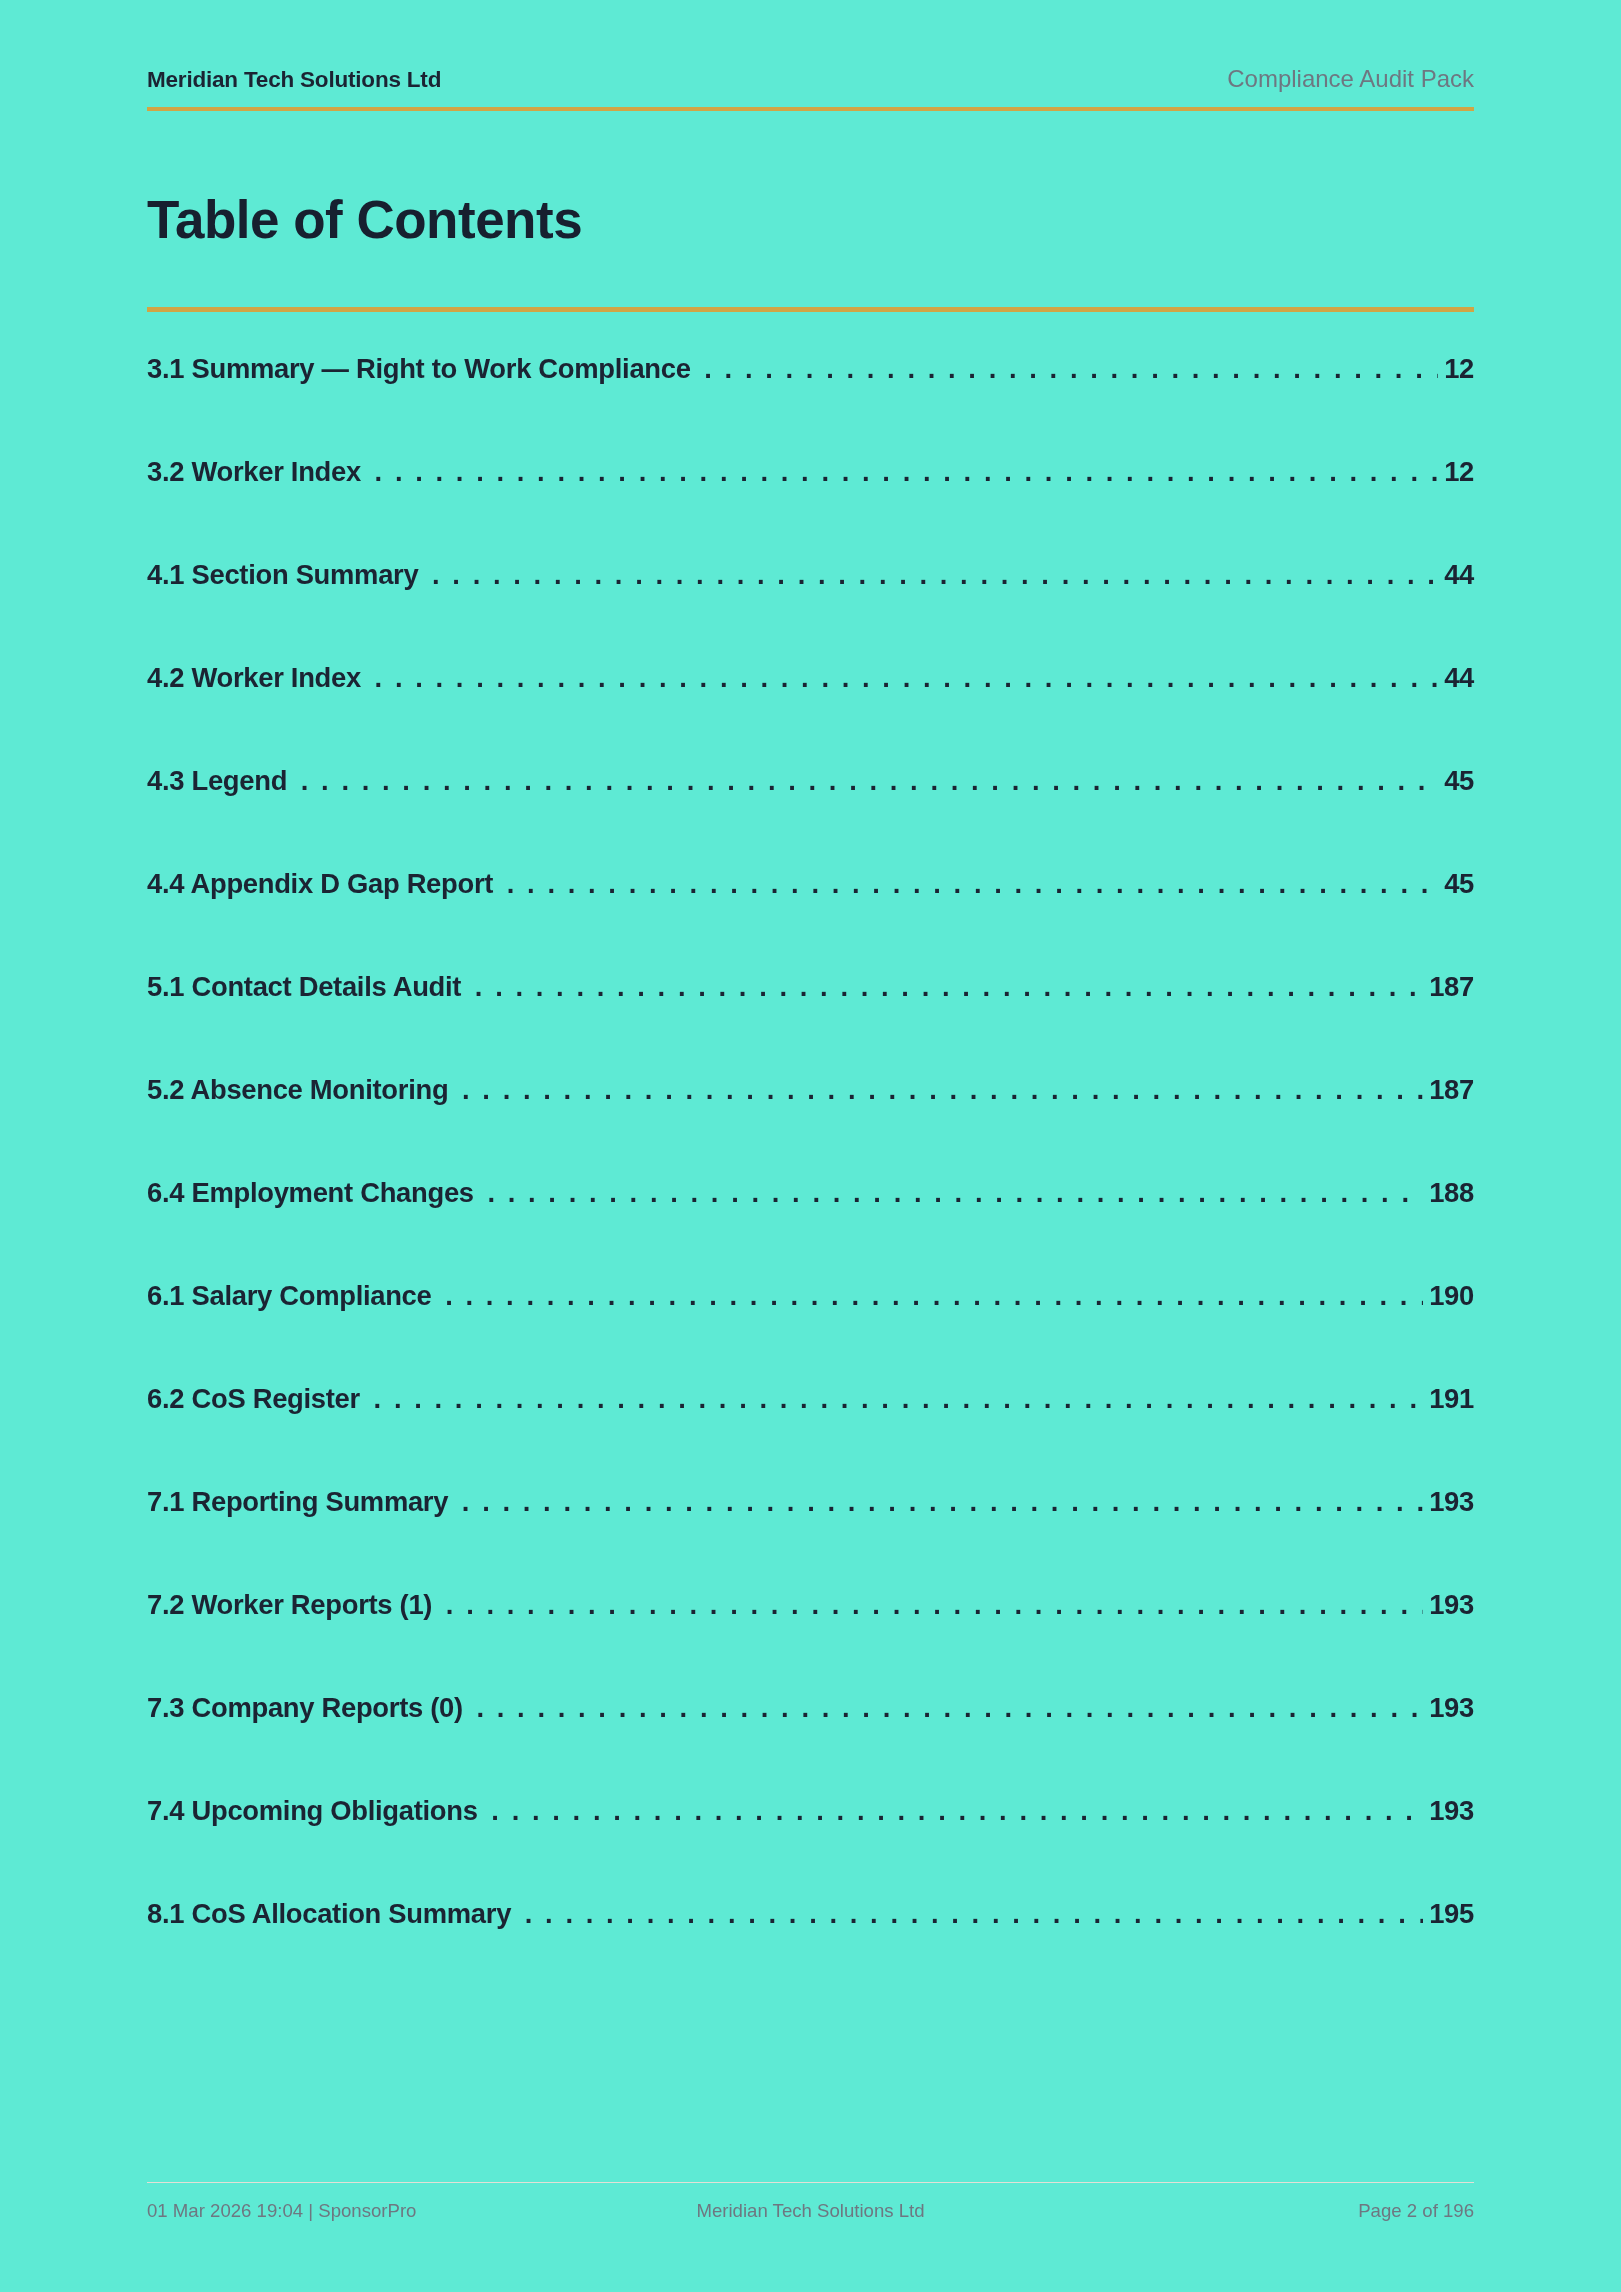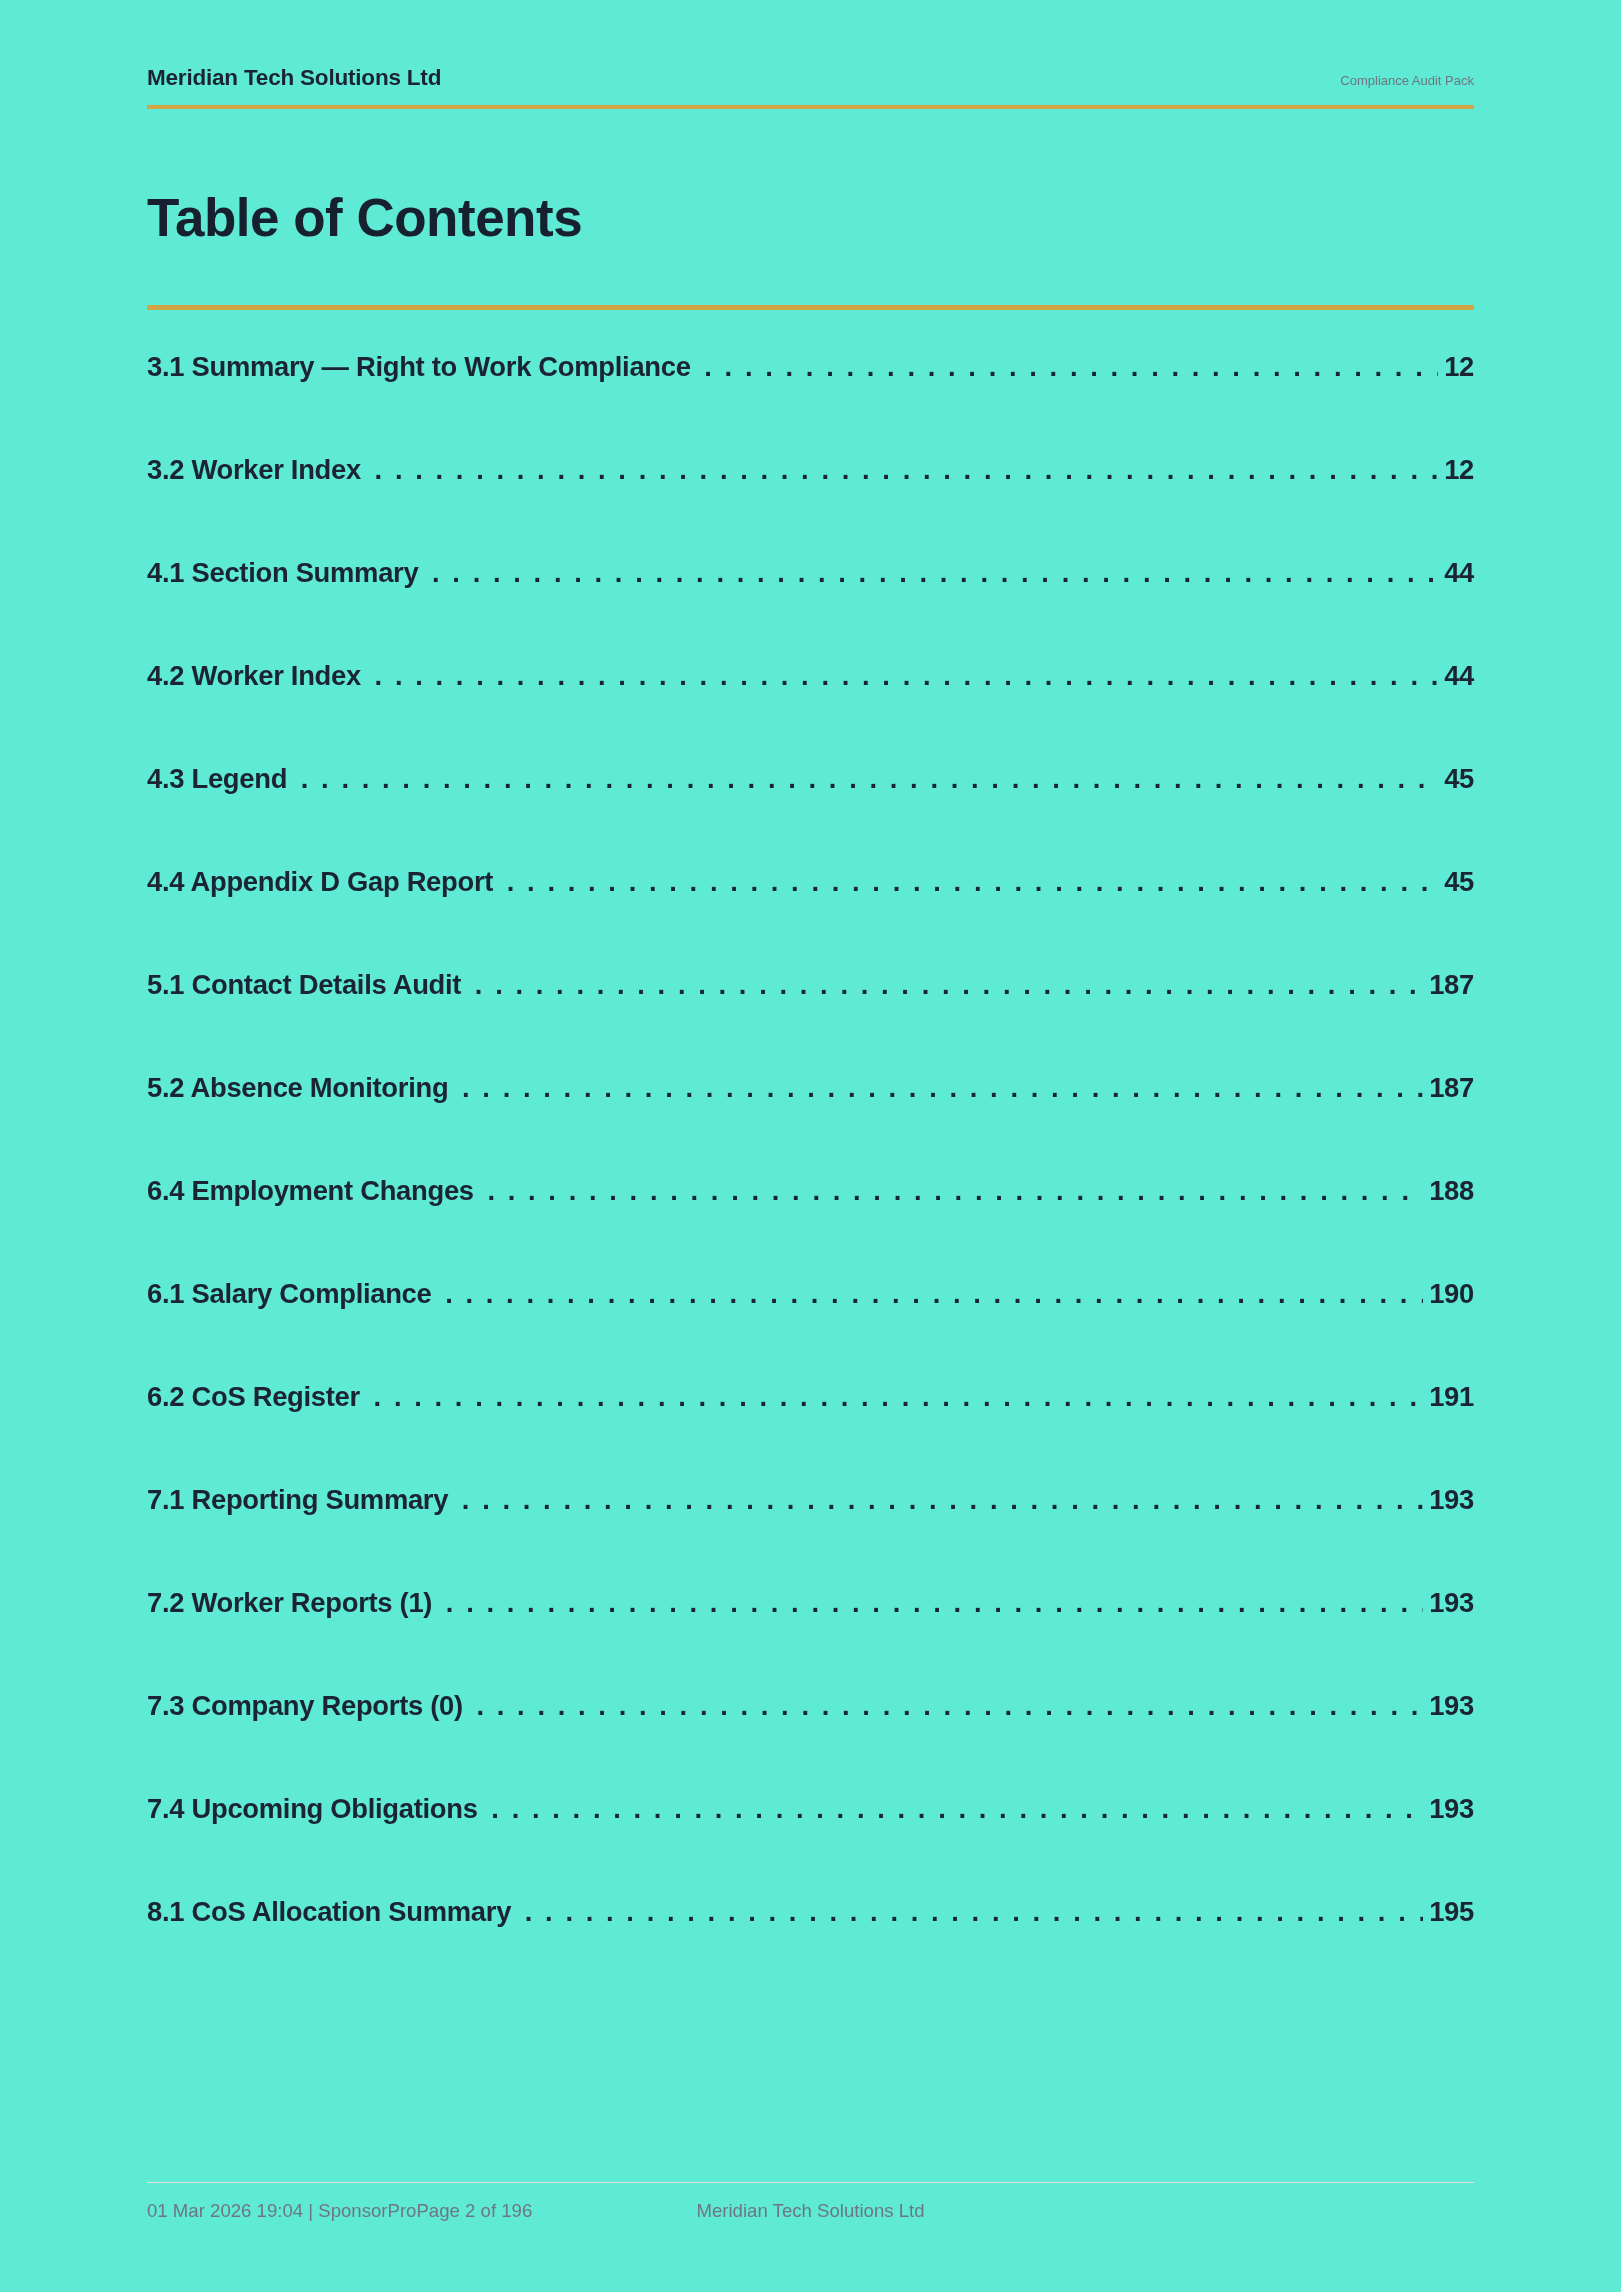--- a/index.html
+++ b/index.html
@@ -29,21 +29,21 @@
     align-items: baseline;
     padding-top: 65px;
   }
   .doc-header .company {
     font-size: 22.5px;
     font-weight: bold;
     color: #1B2433;
     letter-spacing: -0.2px;
   }
   .doc-header .pack {
-    font-size: 13px;
+    font-size: 24px;
     color: #6E7781;
   }
   .header-rule {
     height: 3.9px;
     background: #D1A545;
     border: none;
     margin: 13.7px 0 0 0;
   }
 
   
@@ -99,20 +99,21 @@
     position: absolute;
     left: 147px;
     right: 147px;
     top: 2182px;
     border-top: 1px solid #E4E0D6;
     padding-top: 16.7px;
   }
   .footer-row {
     position: relative;
     display: flex;
+    justify-content: space-between;
     font-size: 18.6px;
     color: #6E7781;
   }
   .footer-center {
     position: absolute;
     left: 0;
     right: 0;
     text-align: center;
   }
 </style>

